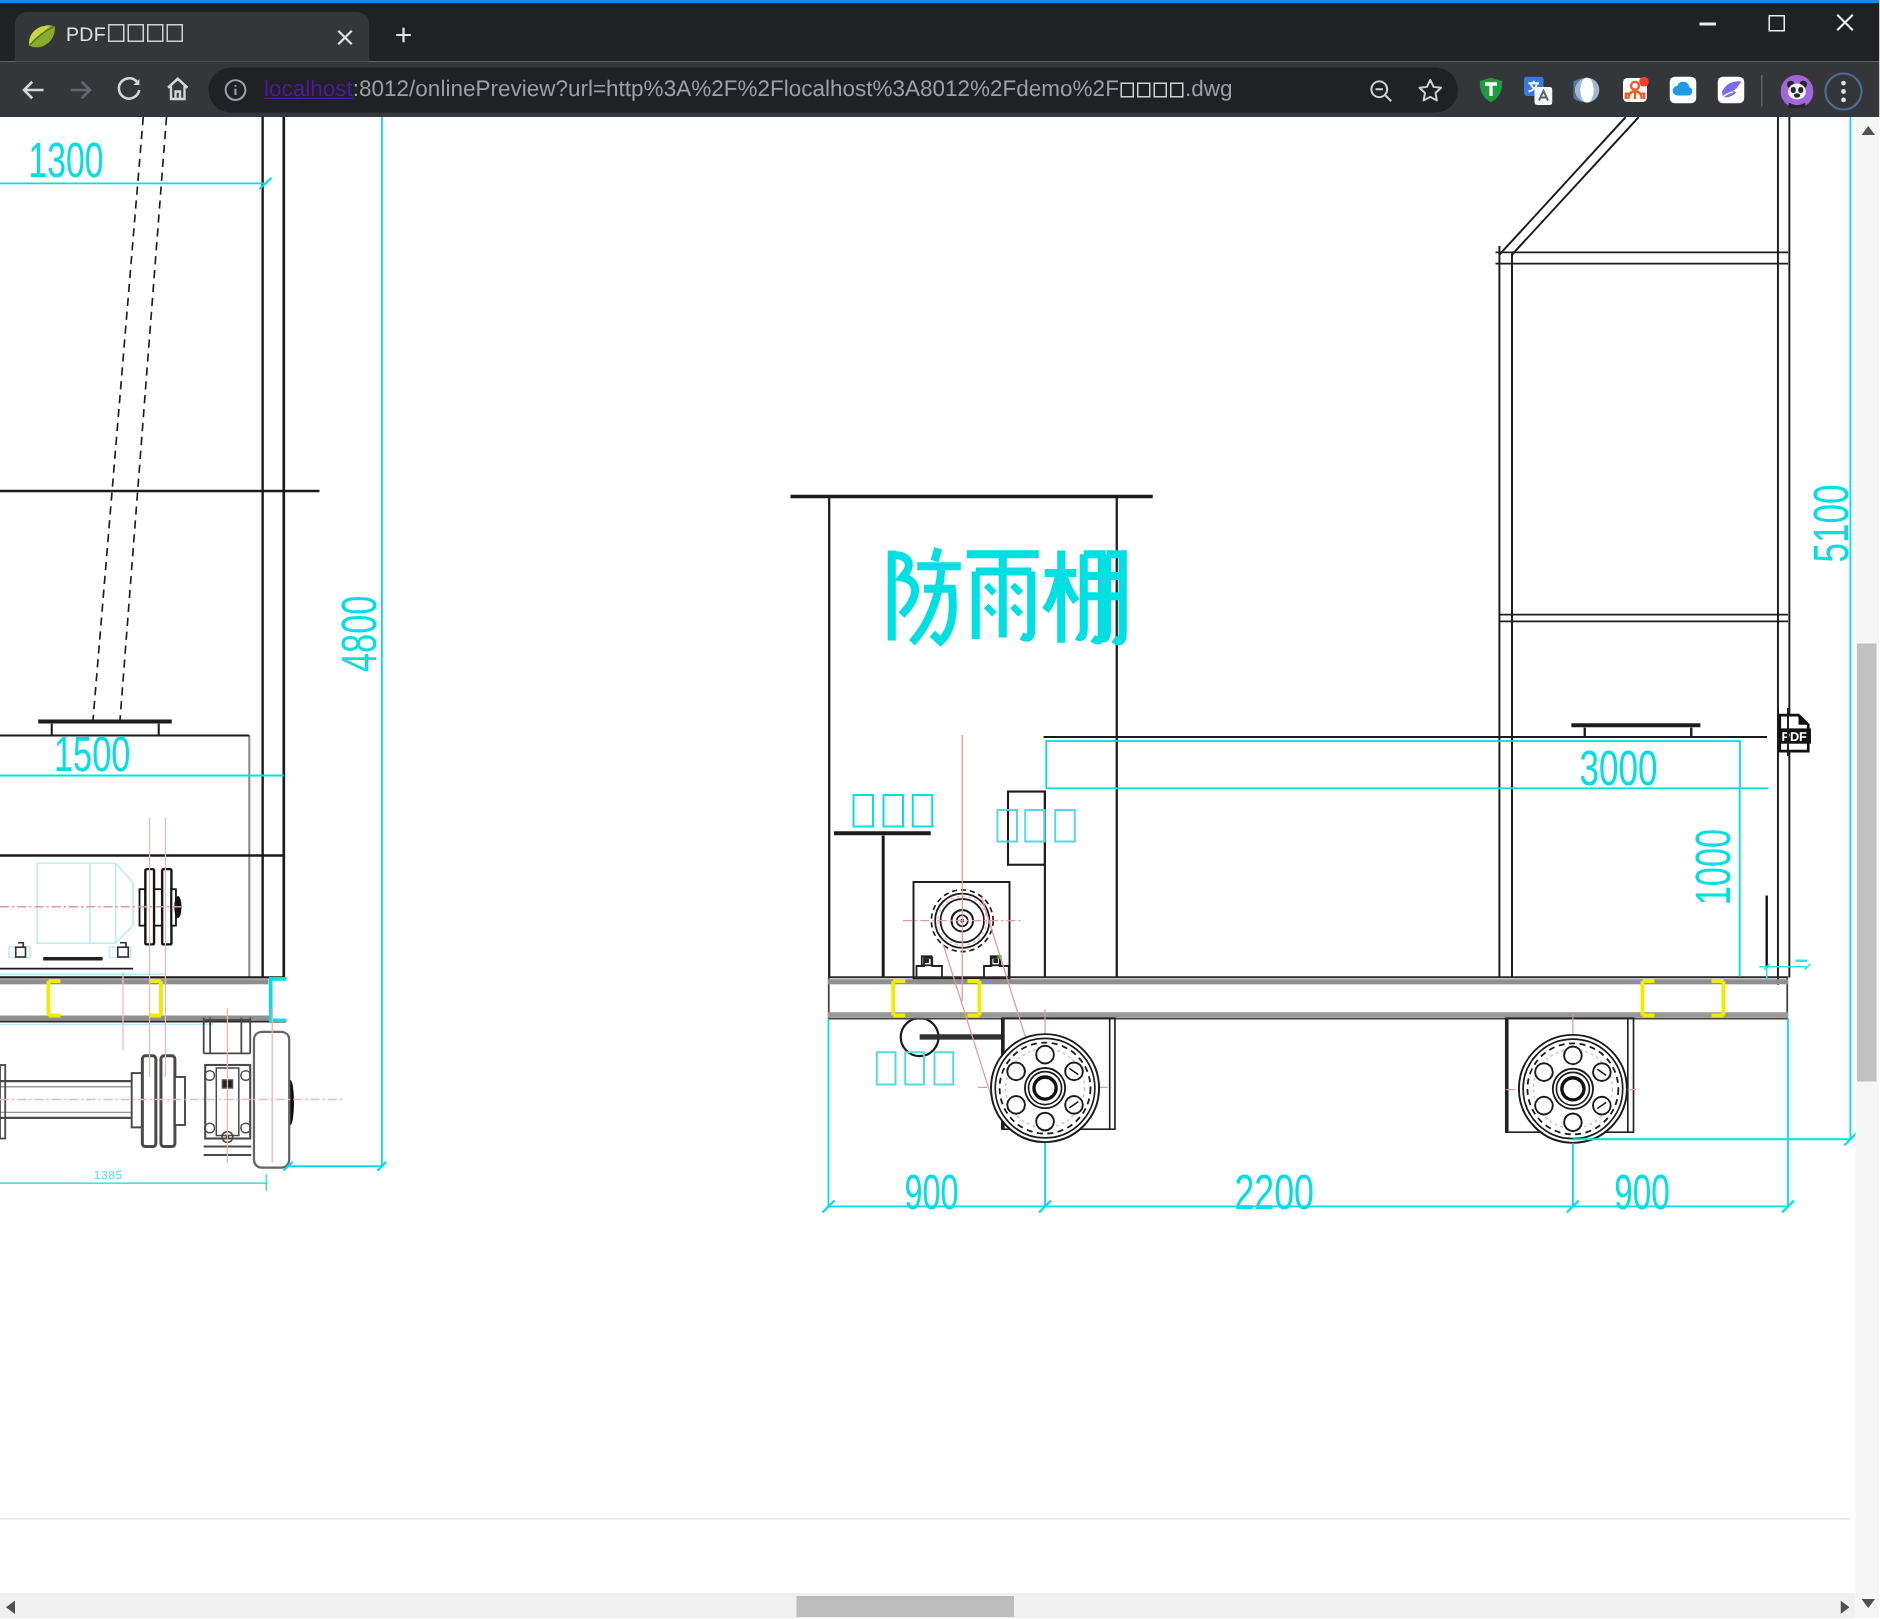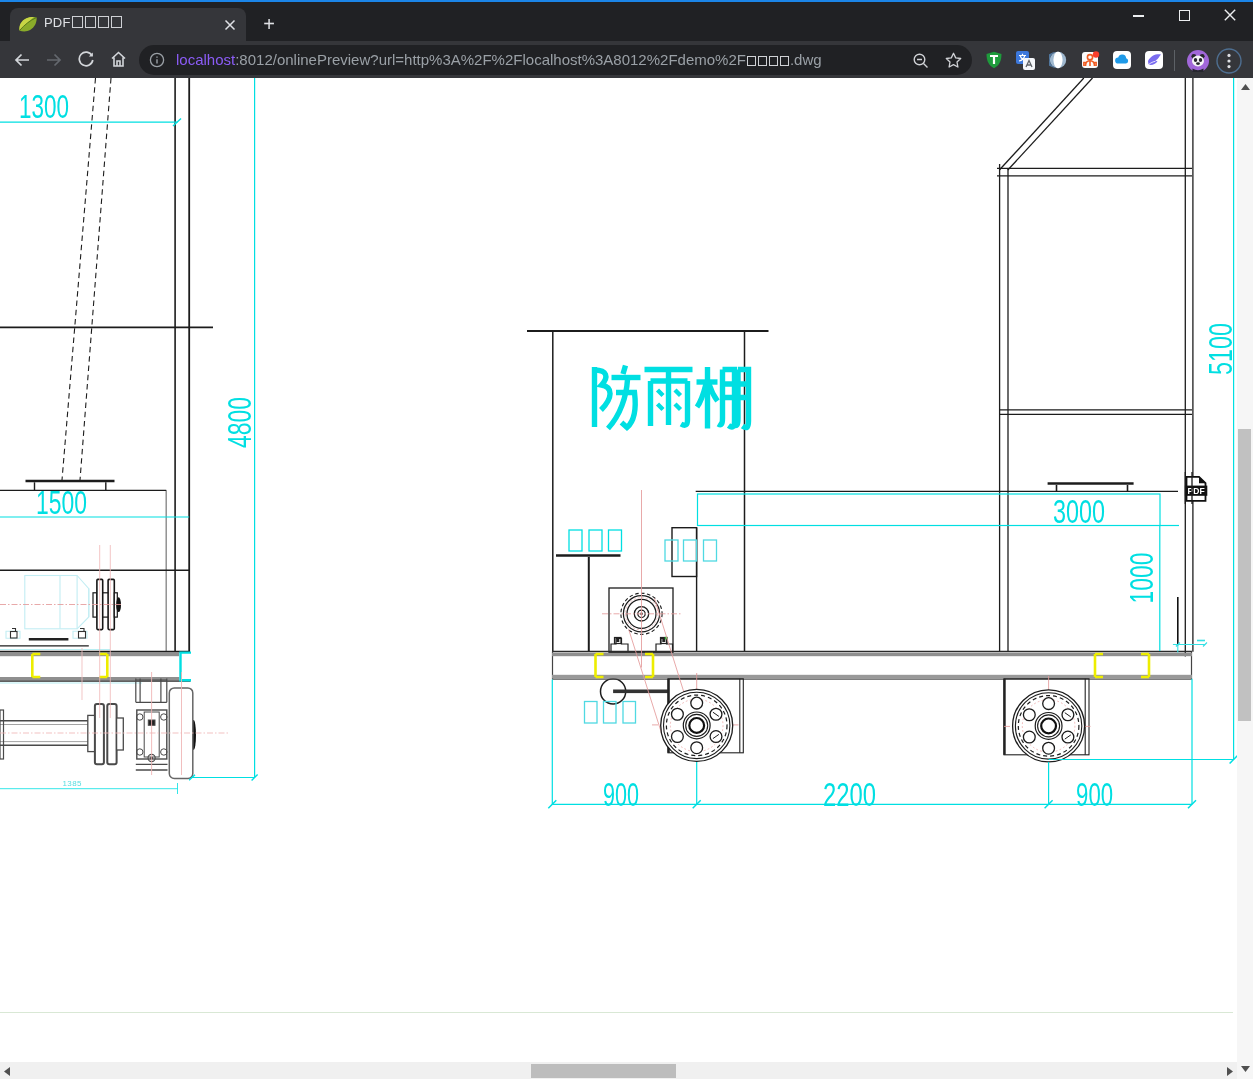--- a/index.html
+++ b/index.html
@@ -11,21 +11,21 @@
   #toolbar{left:0;top:41px;width:1253px;height:37px;background:#35363a;}
   #tab{left:10px;top:8px;width:236px;height:33px;background:#35363a;border-radius:8px 8px 0 0;}
   #tabtitle{left:44px;top:15px;color:#dfe1e5;font-size:13px;letter-spacing:.2px;white-space:nowrap;}
   .tofu{display:inline-block;width:11px;height:12.5px;border:1px solid #cfd1d5;margin:0 1px -1px 1px;box-sizing:border-box;}
   .tofu.sm{width:9px;height:10.5px;}
   #newtab{left:259px;top:15px;width:20px;height:20px;color:#dfe1e5;font-size:20px;line-height:19px;text-align:center;font-weight:300;}
   .wctl{top:10px;color:#e4e6e9;}
   
   #pill{left:139px;top:45px;width:833px;height:30px;border-radius:15px;background:#202124;}
   #urltext{left:176px;top:51px;font-size:15px;color:#9aa0a6;white-space:nowrap;letter-spacing:0;}
-  #urltext b{color:#8b5cf6;font-weight:normal;}
+  #urltext b{color:#4c1d95;font-weight:normal;text-decoration:underline;}
   
   #vsb{left:1237px;top:78px;width:16px;height:1001px;background:#f6f6f6;}
   #vsb .thumb{position:absolute;left:1px;top:351px;width:13px;height:292px;background:#c1c1c1;}
   #hsb{left:0;top:1062px;width:1237px;height:17px;background:#f0f0f0;}
   #hsb .thumb{position:absolute;left:531px;top:1.5px;width:145px;height:14px;background:#bdbdbd;}
   .sbarrow{position:absolute;}
 </style>
 </head>
 <body>
 <div class="abs" id="topblue"></div>

